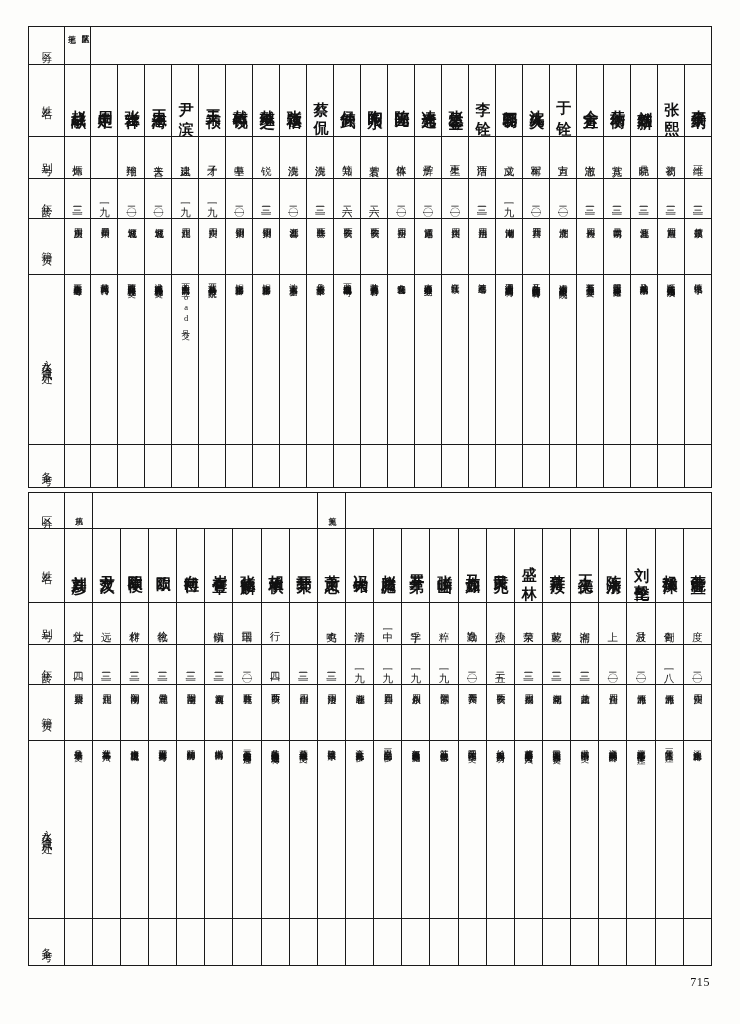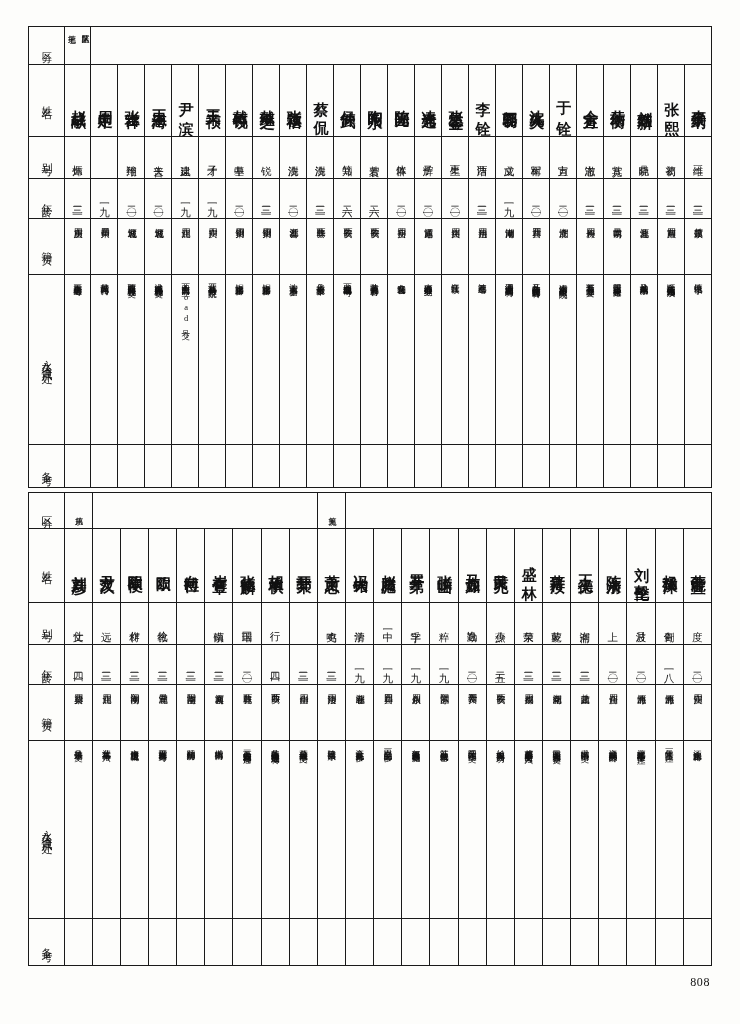--- a/index.html
+++ b/index.html
@@ -1483,14 +1483,14 @@
         <td></td>
             <td></td>
         <td></td>
             <td></td>
         <td></td>
       </tr>
     </tbody>
       </table>
   </div>
 
-  <div class="pageno">808</div>
+  <div class="pageno">715</div>
 </div>
 
 </body></html>

